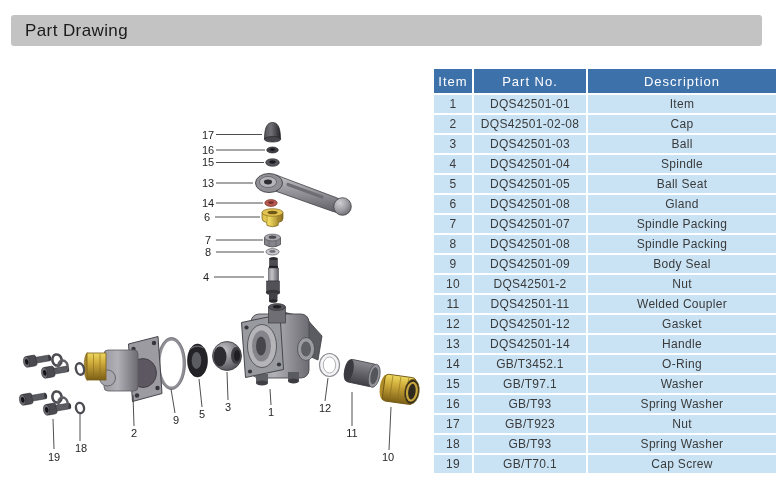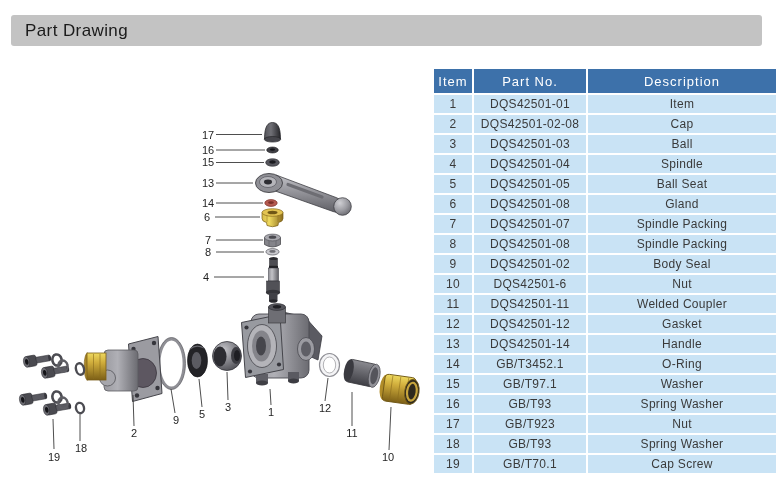--- a/index.html
+++ b/index.html
@@ -424,27 +424,27 @@
         </tr>
 
         <tr>
           <td>8</td>
           <td>DQS42501-08</td>
           <td>Spindle Packing</td>
         </tr>
 
         <tr>
           <td>9</td>
-          <td>DQS42501-02</td>
+          <td>DQS42501-09</td>
           <td>Body Seal</td>
         </tr>
 
         <tr>
           <td>10</td>
-          <td>DQS42501-6</td>
+          <td>DQS42501-2</td>
           <td>Nut</td>
         </tr>
 
         <tr>
           <td>11</td>
           <td>DQS42501-11</td>
           <td>Welded Coupler</td>
         </tr>
 
         <tr>

